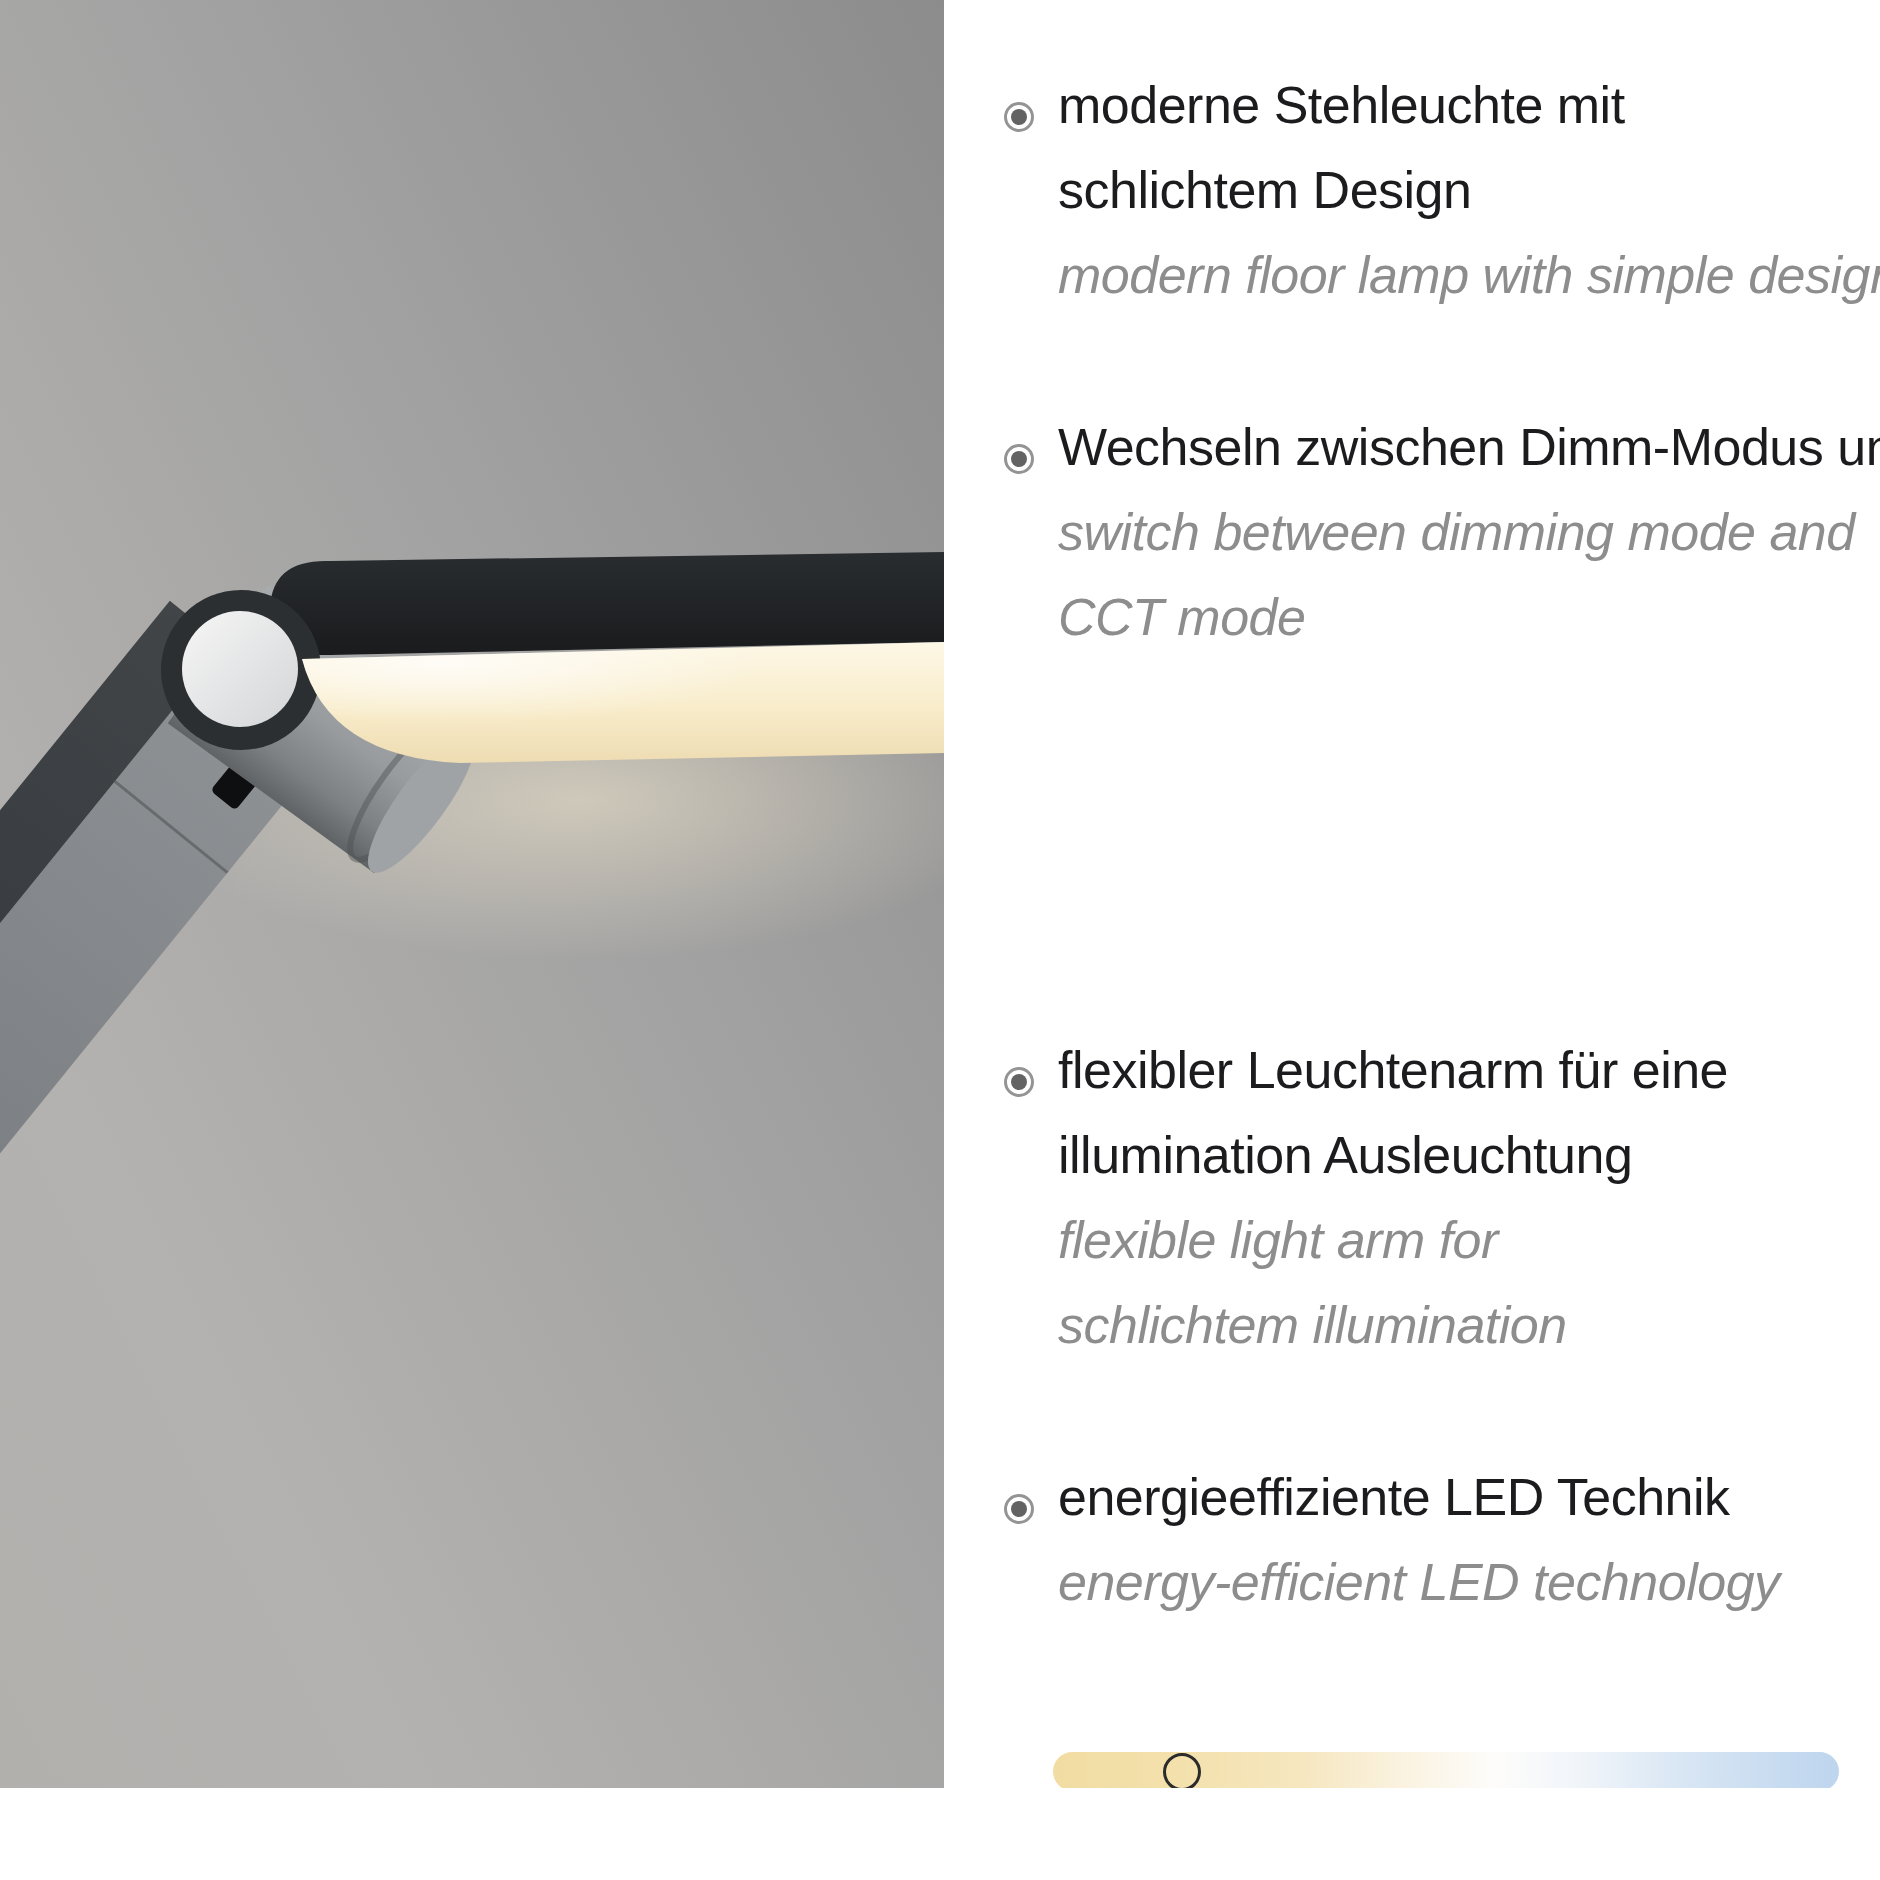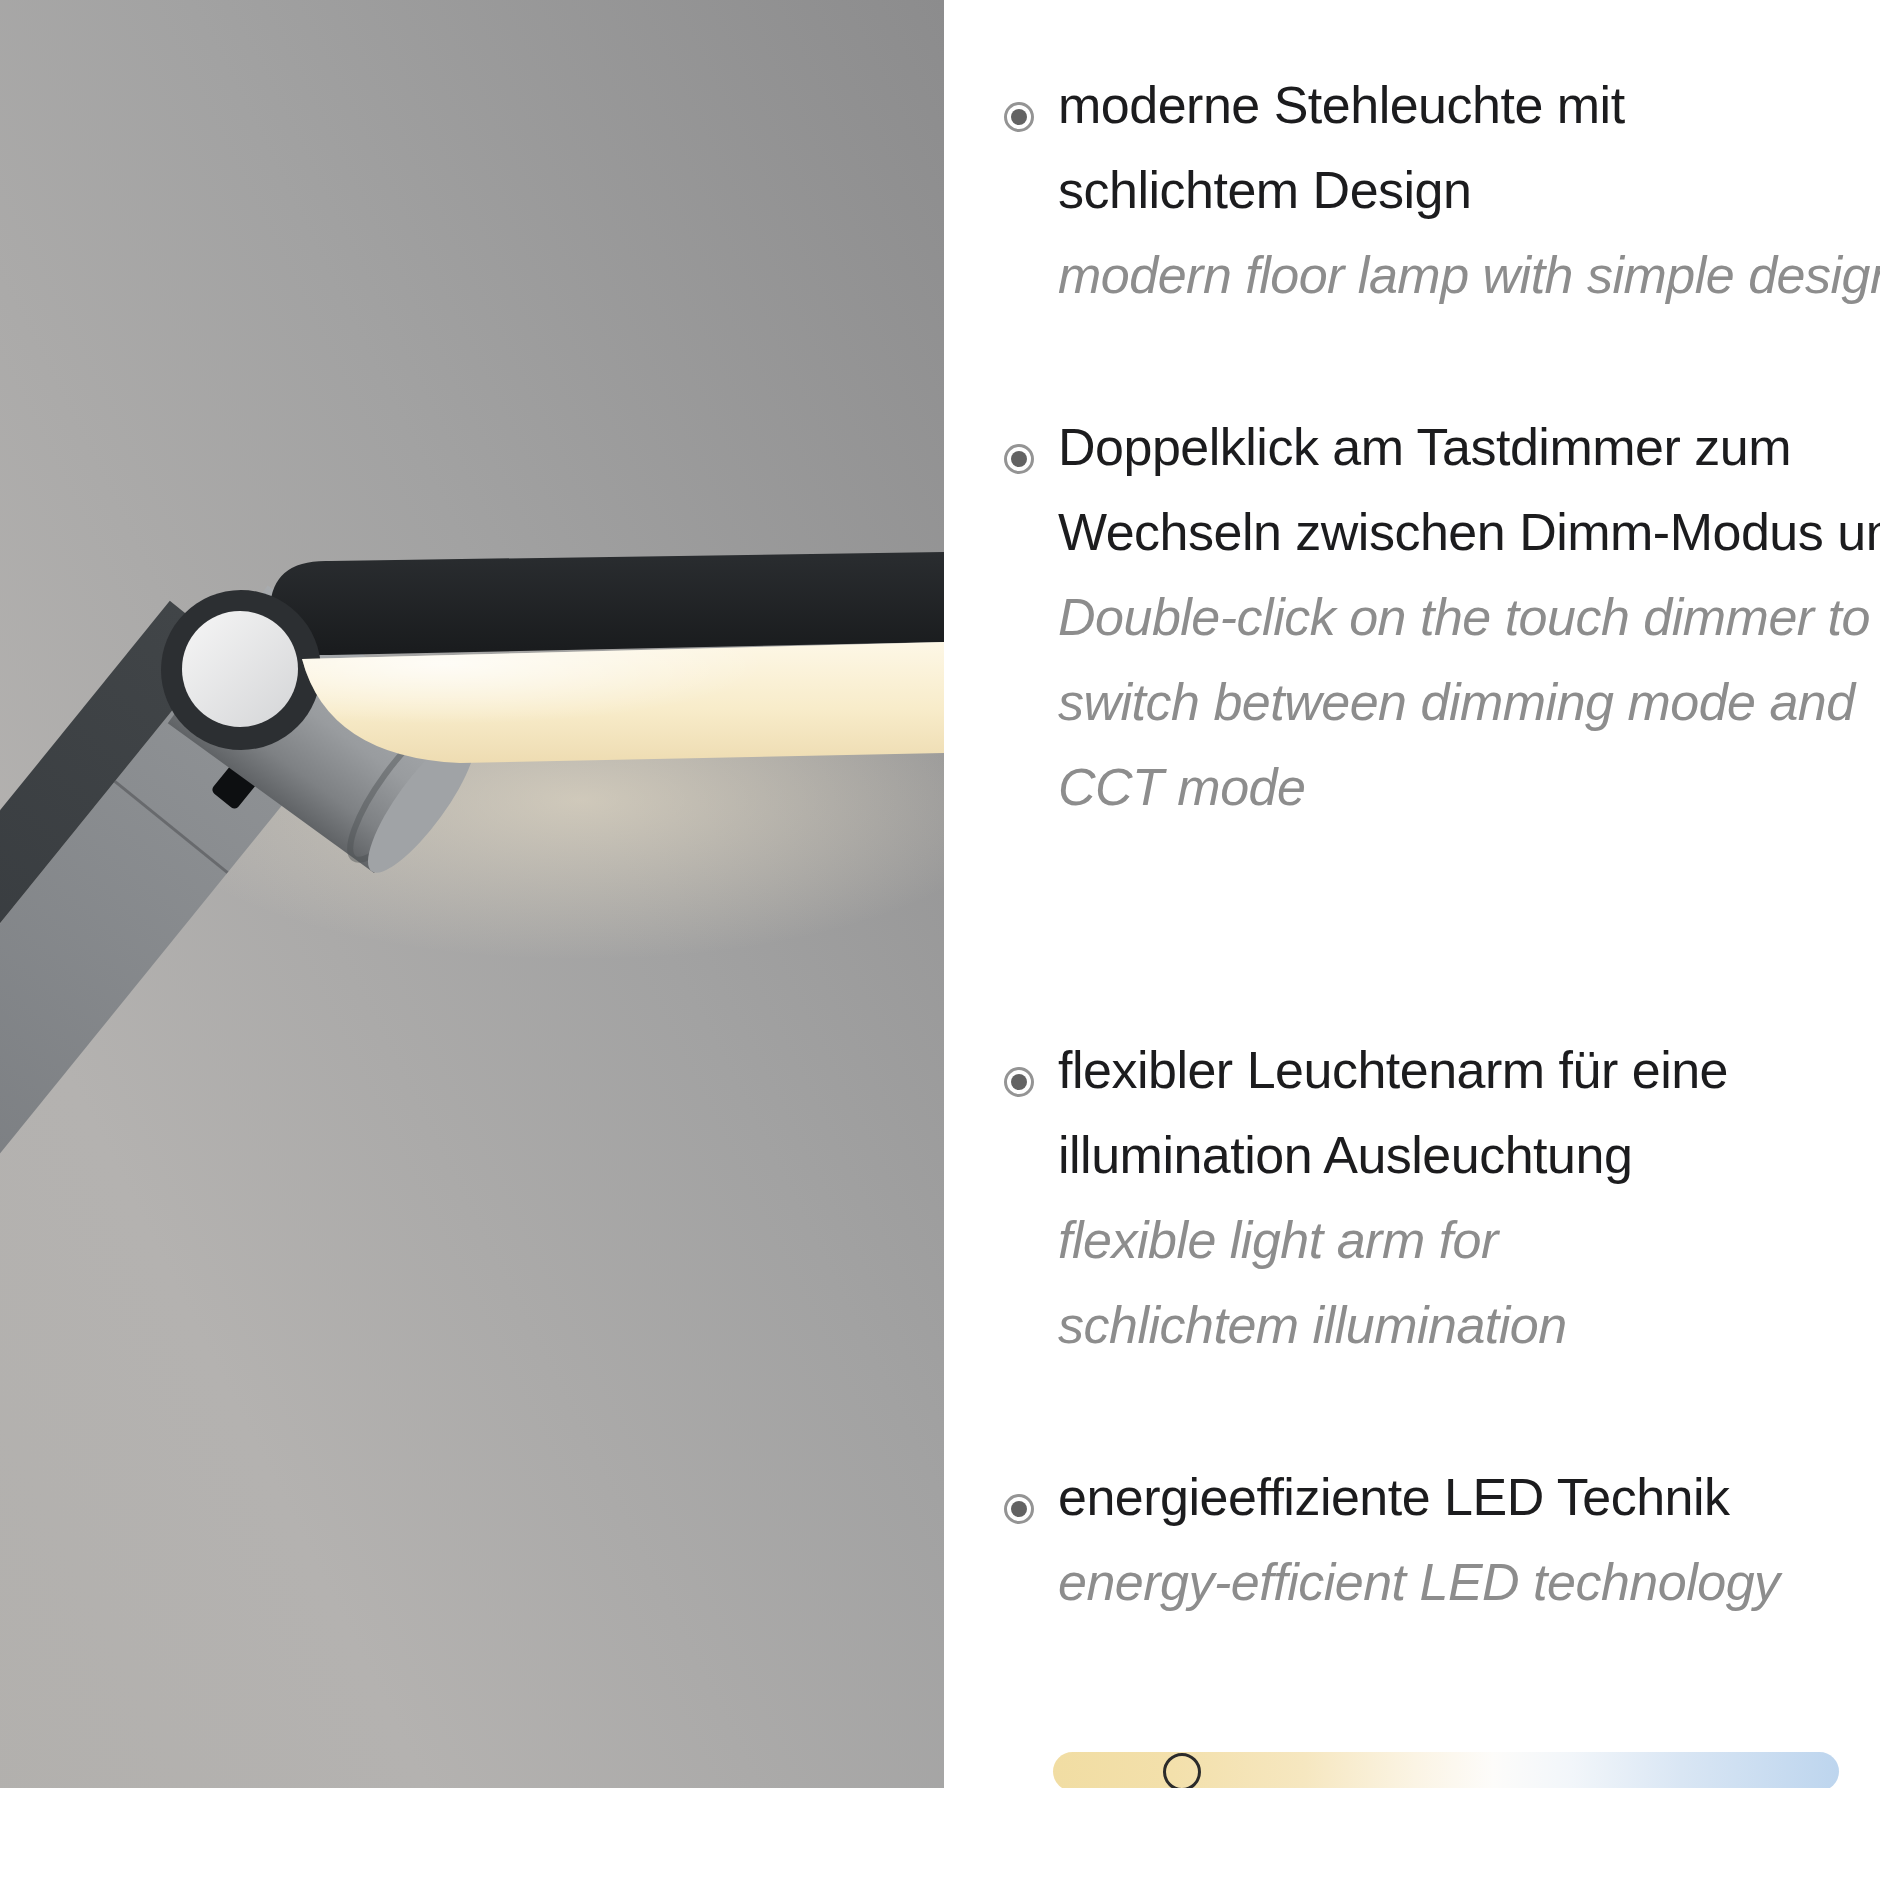--- a/index.html
+++ b/index.html
@@ -113,23 +113,21 @@
   <div class="feature f1">
     <div class="line de">moderne Stehleuchte mit</div>
     <div class="line de">schlichtem Design</div>
     <div class="line en">modern floor lamp with simple design</div>
   </div>
 
   <span class="bullet b2">
       <span class="dot"></span>
     </span>
   <div class="feature f2">
-    <div class="line de">Doppelklick am Tastdimmer zum</div>
     <div class="line de">Wechseln zwischen Dimm-Modus und</div>
-    <div class="line en">Double-click on the touch dimmer to</div>
     <div class="line en">switch between dimming mode and</div>
     <div class="line en">CCT mode</div>
   </div>
 
   <span class="bullet b3">
       <span class="dot"></span>
     </span>
   <div class="feature f3">
     <div class="line de">flexibler Leuchtenarm für eine</div>
     <div class="line de">illumination Ausleuchtung</div>

